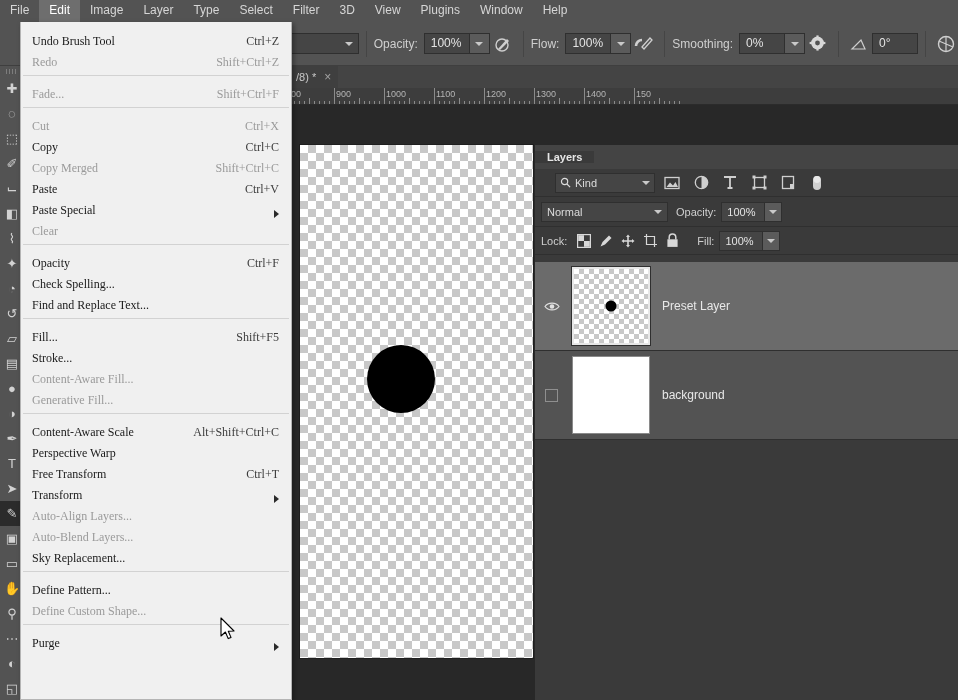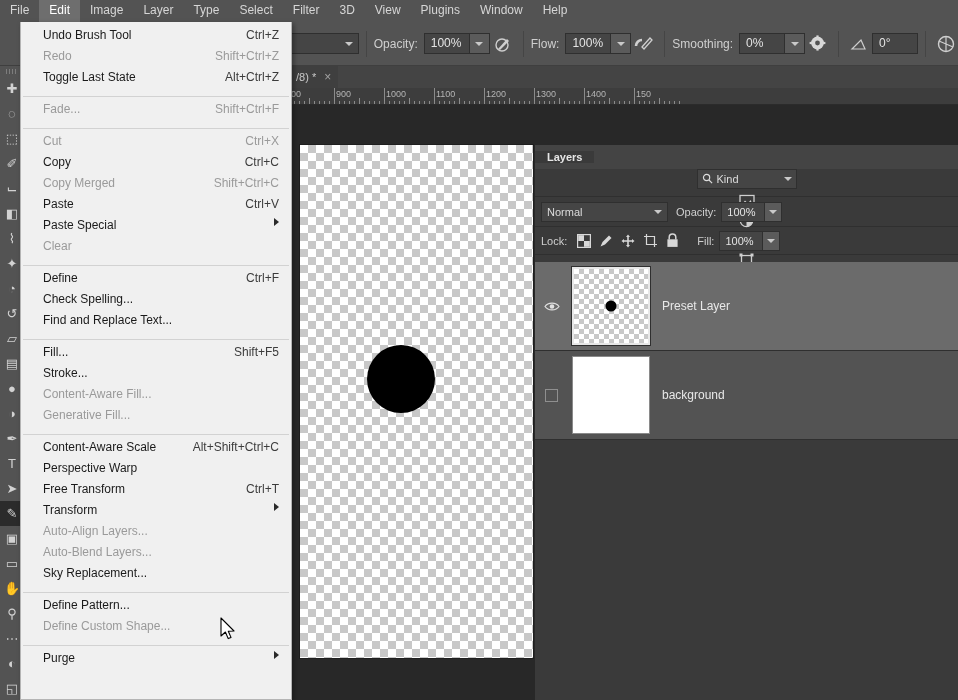--- a/index.html
+++ b/index.html
@@ -147,23 +147,22 @@
     background: #3a3a3a;
     z-index: 8;
   }
   .lp-tabrow { height: 24px; background: #444444; display: flex; align-items: center; }
   .lp-tab {
     background: #3a3a3a; color: #e6e6e6; font-size: 11px; font-weight: bold;
     padding: 0 12px; display: flex; align-items: center;
   }
   .lp-filterrow {
     height: 28px; display: flex; align-items: center; gap: 5px;
-    padding: 0 6px; background: #3a3a3a;
+    padding: 0 20px; background: #3a3a3a;
     border-bottom: 1px solid #2f2f2f;
-    flex-direction: column;
   }
   .lp-kind {
     display: flex; align-items: center;
     background: #454545; border: 1px solid #2f2f2f;
     height: 20px; width: 100px; padding: 0 4px; gap: 4px;
   }
   .lp-kind-label { font-size: 11px; color: #dcdcdc; flex: 1; }
   .lp-fi { width: 24px; height: 22px; display: flex; align-items: center; justify-content: center; }
   .lp-row2 {
     height: 30px; display: flex; align-items: center;
@@ -231,24 +230,24 @@
     background: #f0f0f0;
     border: 1px solid #b4b4b4;
     border-top: none;
     box-shadow: 2px 2px 5px rgba(0,0,0,0.35);
     z-index: 50;
     padding-top: 6px;
     overflow: hidden;
   }
   .mi {
     position: relative; height: 21px;
-    display: flex; align-items: flex-start;
-    padding: 0 12px 0 22px;
+    display: flex; align-items: flex-end;
+    padding: 0 12px 0 11px;
     font-size: 12px; color: #1a1a1a;
-    white-space: nowrap; cursor: default;
+    white-space: nowrap; cursor: default; font-family: Liberation Serif, serif;
   }
   .mi.disabled { color: #9a9a9a; }
   .mi.hl { background: #0078d7; color: #ffffff; }
   .mi-label { flex: 1; }
   .mi-short { font-size: 12px; color: #3c3c3c; padding-left: 18px; }
   .mi.disabled .mi-short { color: #9a9a9a; }
   .mi-arrow {
     width: 0; height: 0;
     border-top: 4px solid transparent; border-bottom: 4px solid transparent;
     border-left: 5px solid #2a2a2a;
@@ -738,24 +737,20 @@
 
   <div class="menu-dropdown" id="editmenu">
       <div class="mi">
         <span class="mi-label">Undo Brush Tool</span>
         <span class="mi-short">Ctrl+Z</span>
       </div>
       <div class="mi disabled">
         <span class="mi-label">Redo</span>
         <span class="mi-short">Shift+Ctrl+Z</span>
       </div>
-      <div class="mi">
-        <span class="mi-label">Toggle Last State</span>
-        <span class="mi-short">Alt+Ctrl+Z</span>
-      </div>
       <div class="msep"></div>
       <div class="mi disabled">
         <span class="mi-label">Fade...</span>
         <span class="mi-short">Shift+Ctrl+F</span>
       </div>
       <div class="msep"></div>
       <div class="mi disabled">
         <span class="mi-label">Cut</span>
         <span class="mi-short">Ctrl+X</span>
       </div>
@@ -773,21 +768,21 @@
       </div>
       <div class="mi">
         <span class="mi-label">Paste Special</span>
         <span class="mi-arrow"></span>
       </div>
       <div class="mi disabled">
         <span class="mi-label">Clear</span>
       </div>
       <div class="msep"></div>
       <div class="mi">
-        <span class="mi-label">Define</span>
+        <span class="mi-label">Opacity</span>
         <span class="mi-short">Ctrl+F</span>
       </div>
       <div class="mi">
         <span class="mi-label">Check Spelling...</span>
       </div>
       <div class="mi">
         <span class="mi-label">Find and Replace Text...</span>
       </div>
       <div class="msep"></div>
       <div class="mi">

